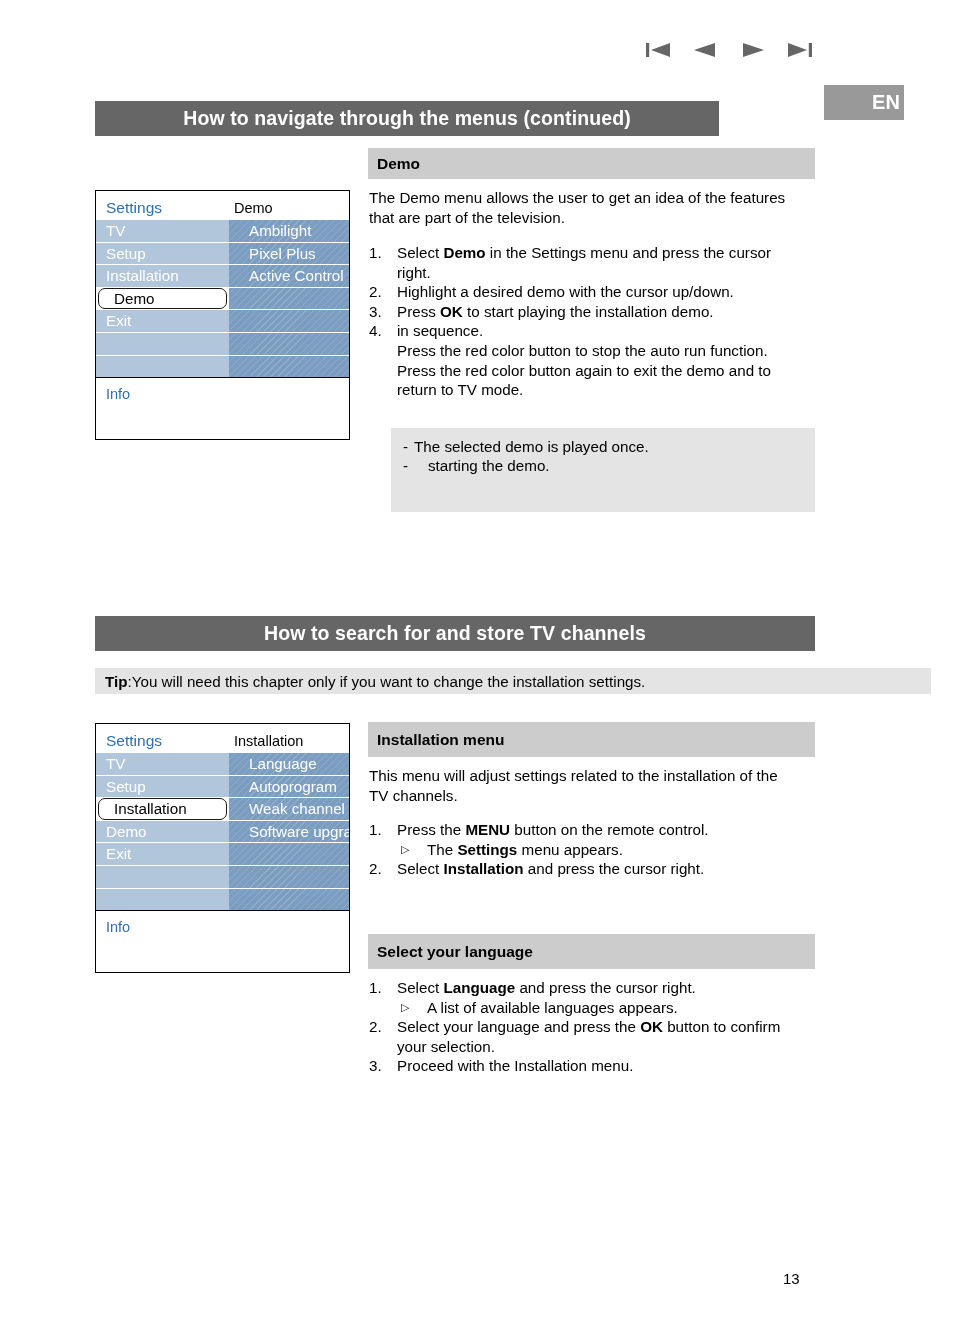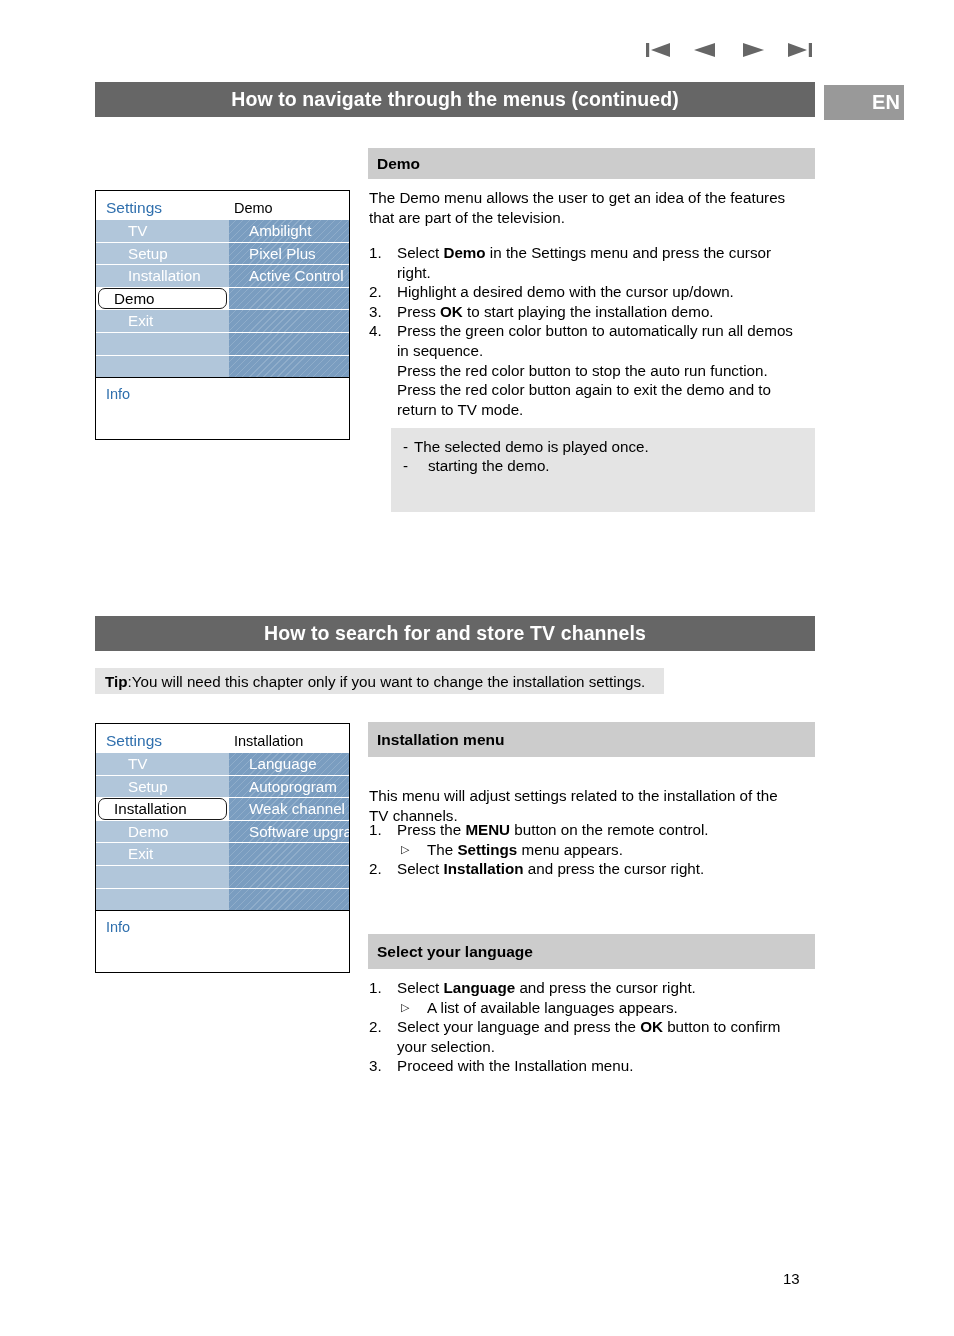--- a/index.html
+++ b/index.html
@@ -23,21 +23,21 @@
 
   
   .chapter-bar {
     position:absolute;
     background:#666666;
     color:#ffffff;
     display:flex; align-items:center; justify-content:center;
     font-weight:bold;
     letter-spacing:0.1px;
   }
-  #chapter-1 { left:95px; top:82px; width:720px; height:35px; font-size:19.5px; }
+  #chapter-1 { left:95px; top:101px; width:624px; height:35px; font-size:19.5px; }
   #chapter-2 { left:95px; top:616px; width:720px; height:35px; font-size:19.5px; }
 
   .lang-badge {
     position:absolute; left:824px; top:85px; width:80px; height:35px;
     background:#999999; color:#ffffff;
     display:flex; align-items:center; justify-content:center;
     font-size:20px; font-weight:bold;padding-left:44px;
   }
 
   
@@ -54,21 +54,21 @@
   #sec-language    { left:368px; top:934px; width:447px; height:35px; }
 
   
   .body-text {
     position:absolute;
     font-size:15.2px;
     line-height:19.6px;
     color:#000;
   }
   #demo-intro    { left:369px; top:188px; width:448px; }
-  #install-intro { left:369px; top:766px; width:448px;margin-top:20px; }
+  #install-intro { left:369px; top:766px; width:448px; }
 
   
   ol.steps {
     position:absolute;
     margin:0; padding:0;
     list-style:none;
     font-size:15.2px;
     line-height:19.6px;
   }
   ol.steps > li {
@@ -105,21 +105,21 @@
   .notes-box .note-cont { padding-left:14px; }
 
   
   .tip-bar {
     position:absolute;
     background:#e4e4e4;
     font-size:15.2px;
     display:flex; align-items:center;
     padding-left:10px;
   }
-  #tip-1 { left:95px; top:668px; width:569px; height:26px; }
+  #tip-1 { left:95px; top:668px; width:836px; height:26px; }
 
   
   .osd {
     position:absolute;
     border:1px solid #000;
     background:#ffffff;
     width:255px; height:250px;
     overflow:hidden;
   }
   #osd-1 { left:95px; top:190px; }
@@ -175,21 +175,21 @@
   .osd-cell-left.selected .sel-box {
     position:absolute;
     left:2px; top:0px; right:2px; bottom:0px;
     border:1.6px solid #1a1a1a;
     border-radius:7px;
     background:#ffffff;
   }
   .osd-cell-left.selected .sel-label {
     position:relative; z-index:2; padding-left:8px; display:block;
   }
-  .osd-cell-left .plain-label { display:block;margin-left:22px; }
+  .osd-cell-left .plain-label { display:block; }
 
   .osd-info {
     border-top:1.6px solid #000000;
     background:#ffffff;
     color:#2f6fad;
     font-size:14.5px;
     padding:8px 0 0 10px;
     height:100%;
   }
 
@@ -301,21 +301,20 @@
   <li>
     <span class="num">2.</span>
     <span>Highlight a desired demo with the cursor up/down.</span>
   </li>
   <li>
     <span class="num">3.</span>
     <span>Press </span><b>OK</b><span> to start playing the installation demo.</span>
   </li>
   <li>
     <span class="num">4.</span>
-    <span>Press the green color button to automatically run all demos</span>
     <div>in sequence.</div>
     <div>Press the red color button to stop the auto run function.</div>
     <div>Press the red color button again to exit the demo and to</div>
     <div>return to TV mode.</div>
   </li>
 </ol>
 
 <div class="notes-box" id="notes-demo">
   <div class="note-line">
     <span class="dash">-</span>

